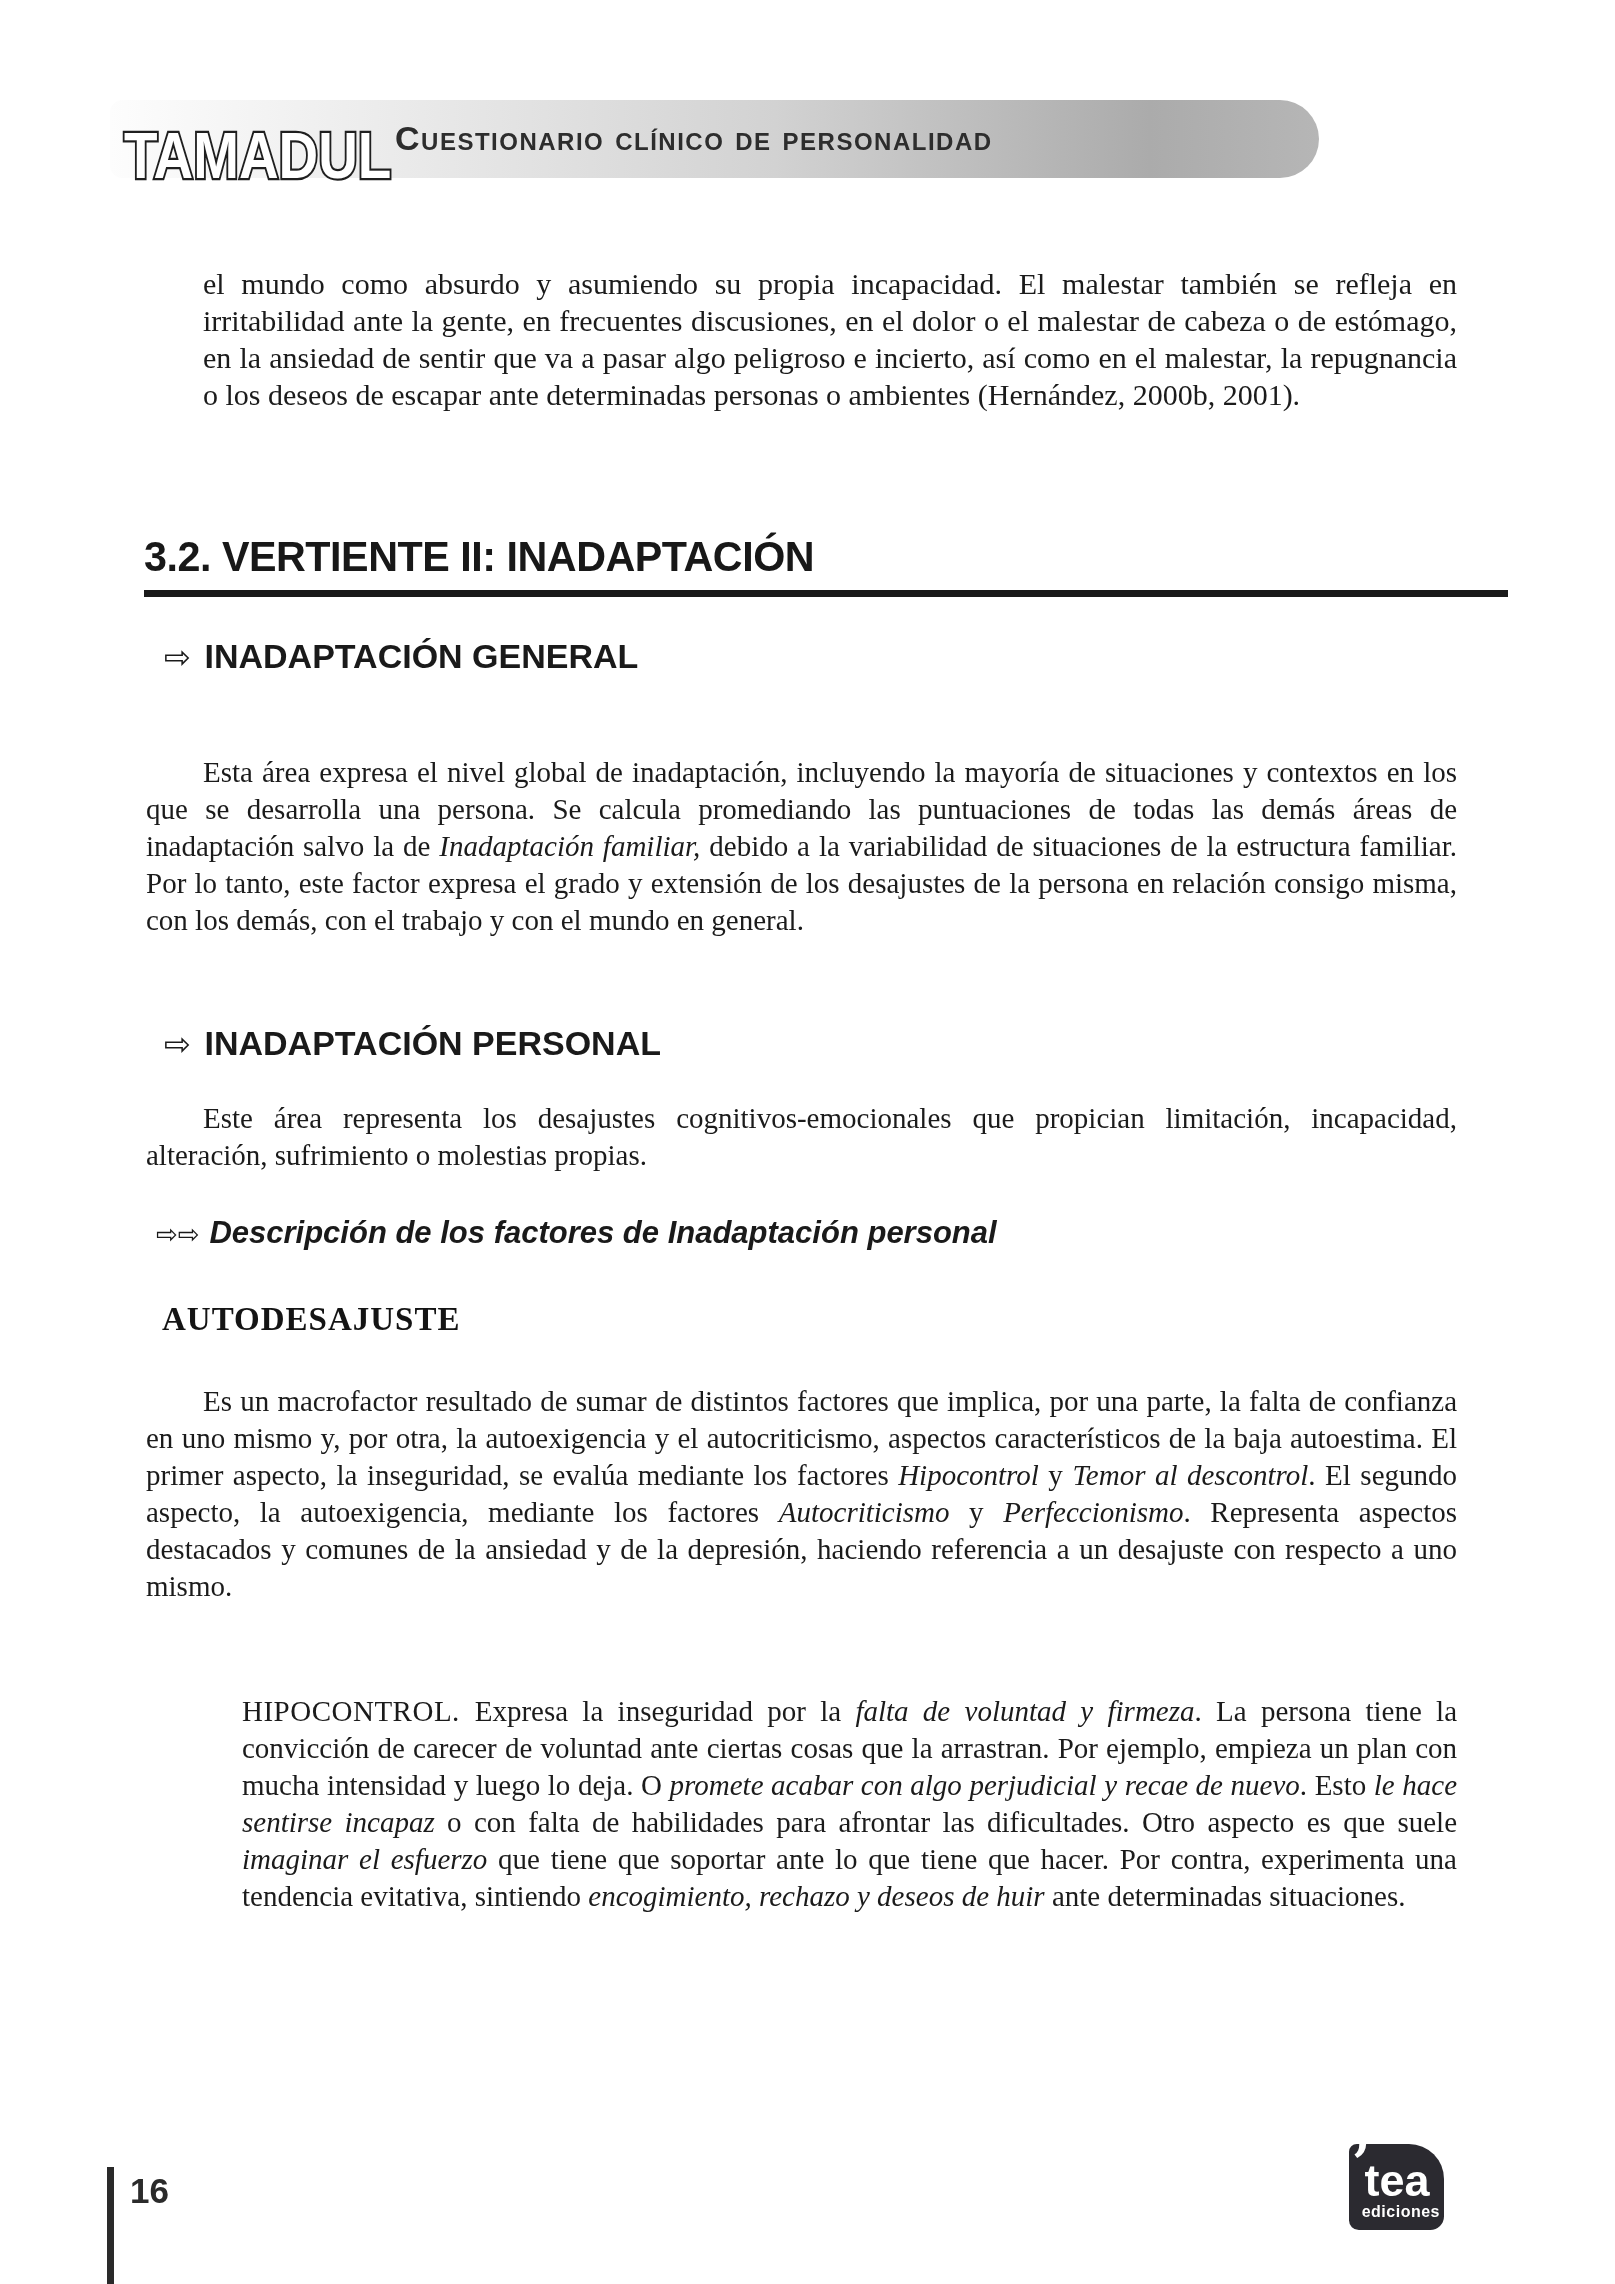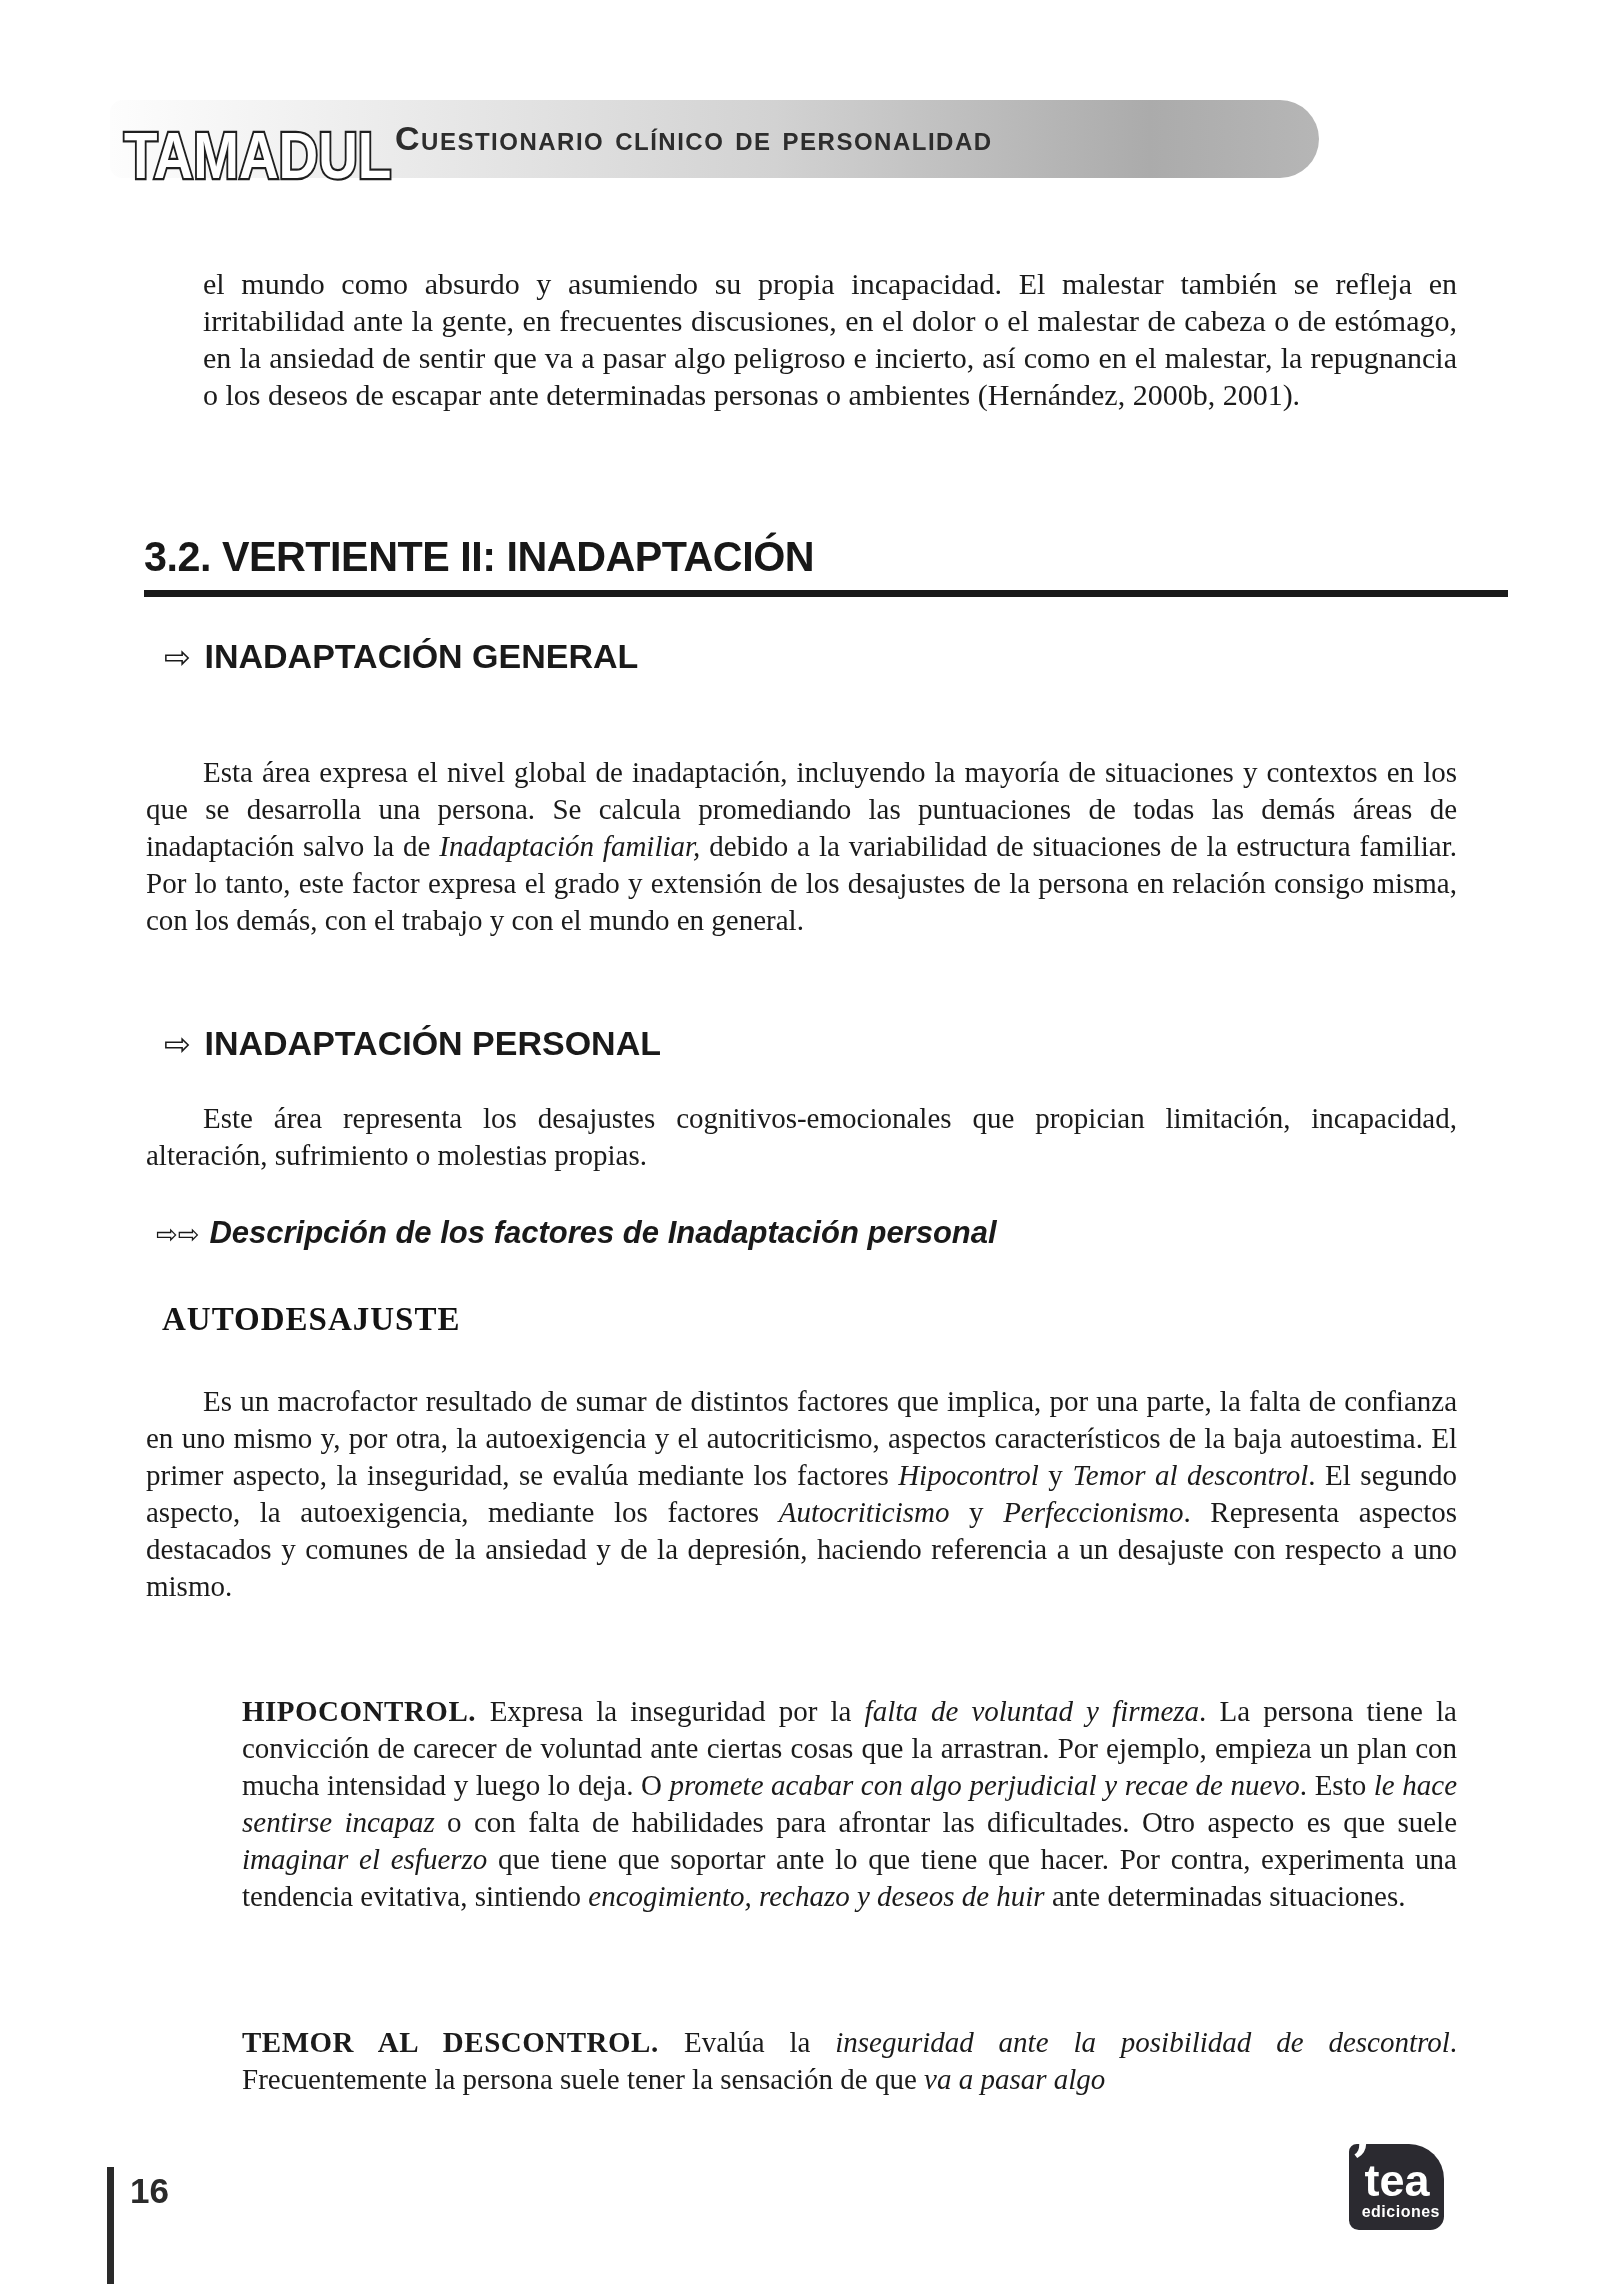--- a/index.html
+++ b/index.html
@@ -68,21 +68,21 @@
     position:absolute;left:162px;top:1301px;margin:0;
     font-family:"Liberation Serif", serif;
     font-size:33px;font-weight:bold;letter-spacing:1px;color:#141414;text-align:right;
   }
 
   .indent-block{left:242px;width:1215px;text-indent:0;}
   .p-hipo{top:1693px;}
   .p-temor{top:2024px;}
 
   .italic{font-style:italic;}
-  .bold{font-weight:bold;letter-spacing:0.5px;}
+  .bold{font-weight:normal;letter-spacing:0.5px;}
 
   
   .footer-bar{position:absolute;left:107px;top:2167px;width:6.8px;height:117px;background:#2a2a2a;}
   .page-number{
     position:absolute;left:130px;top:2171px;
     font-family:"Liberation Sans", sans-serif;
     font-size:35px;font-weight:bold;color:#2b2b2b;
   }
   .tea-logo{
     position:absolute;left:1349px;top:2144px;width:95px;height:86px;
@@ -135,21 +135,20 @@
 
   <h3 class="factors-heading">
     <span class="arrow small">⇨⇨</span><span class="factors-text">Descripción de los factores de Inadaptación personal</span>
   </h3>
 
   <h4 class="autodesajuste-heading">AUTODESAJUSTE</h4>
   <p class="body p-auto"><span>Es un macrofactor resultado de sumar de distintos factores que implica, por una parte, la falta de confianza en uno mismo y, por otra, la autoexigencia y el autocriticismo, aspectos característicos de la baja autoestima. El primer aspecto, la inseguridad, se evalúa mediante los factores </span><span class="italic">Hipocontrol</span><span> y </span><span class="italic">Temor al descontrol</span><span>. El segundo aspecto, la autoexigencia, mediante los factores </span><span class="italic">Autocriticismo</span><span> y </span><span class="italic">Perfeccionismo</span><span>. Representa aspectos destacados y comunes de la ansiedad y de la depresión, haciendo referencia a un desajuste con respecto a uno mismo.</span></p>
 
   <p class="body indent-block p-hipo"><span class="bold">HIPOCONTROL. </span><span>Expresa la inseguridad por la </span><span class="italic">falta de voluntad y firmeza</span><span>. La persona tiene la convicción de carecer de voluntad ante ciertas cosas que la arrastran. Por ejemplo, empieza un plan con mucha intensidad y luego lo deja. O </span><span class="italic">promete acabar con algo perjudicial y recae de nuevo</span><span>. Esto </span><span class="italic">le hace sentirse incapaz</span><span> o con falta de habilidades para afrontar las dificultades. Otro aspecto es que suele </span><span class="italic">imaginar el esfuerzo</span><span> que tiene que soportar ante lo que tiene que hacer. Por contra, experimenta una tendencia evitativa, sintiendo </span><span class="italic">encogimiento, rechazo y deseos de huir</span><span> ante determinadas situaciones.</span></p>
 
-  <p class="body indent-block p-temor"><span class="bold">TEMOR AL DESCONTROL. </span><span>Evalúa la </span><span class="italic">inseguridad ante la posibilidad de descontrol</span><span>. Frecuentemente la persona suele tener la sensación de que </span><span class="italic">va a pasar algo</span></p>
 
   <div class="footer-bar"></div>
   <div class="page-number">16</div>
 
   <div class="tea-logo">
     <span class="tea-quote">’</span>
     <div class="tea-main">tea</div>
     <div class="tea-sub">ediciones</div>
   </div>
 

